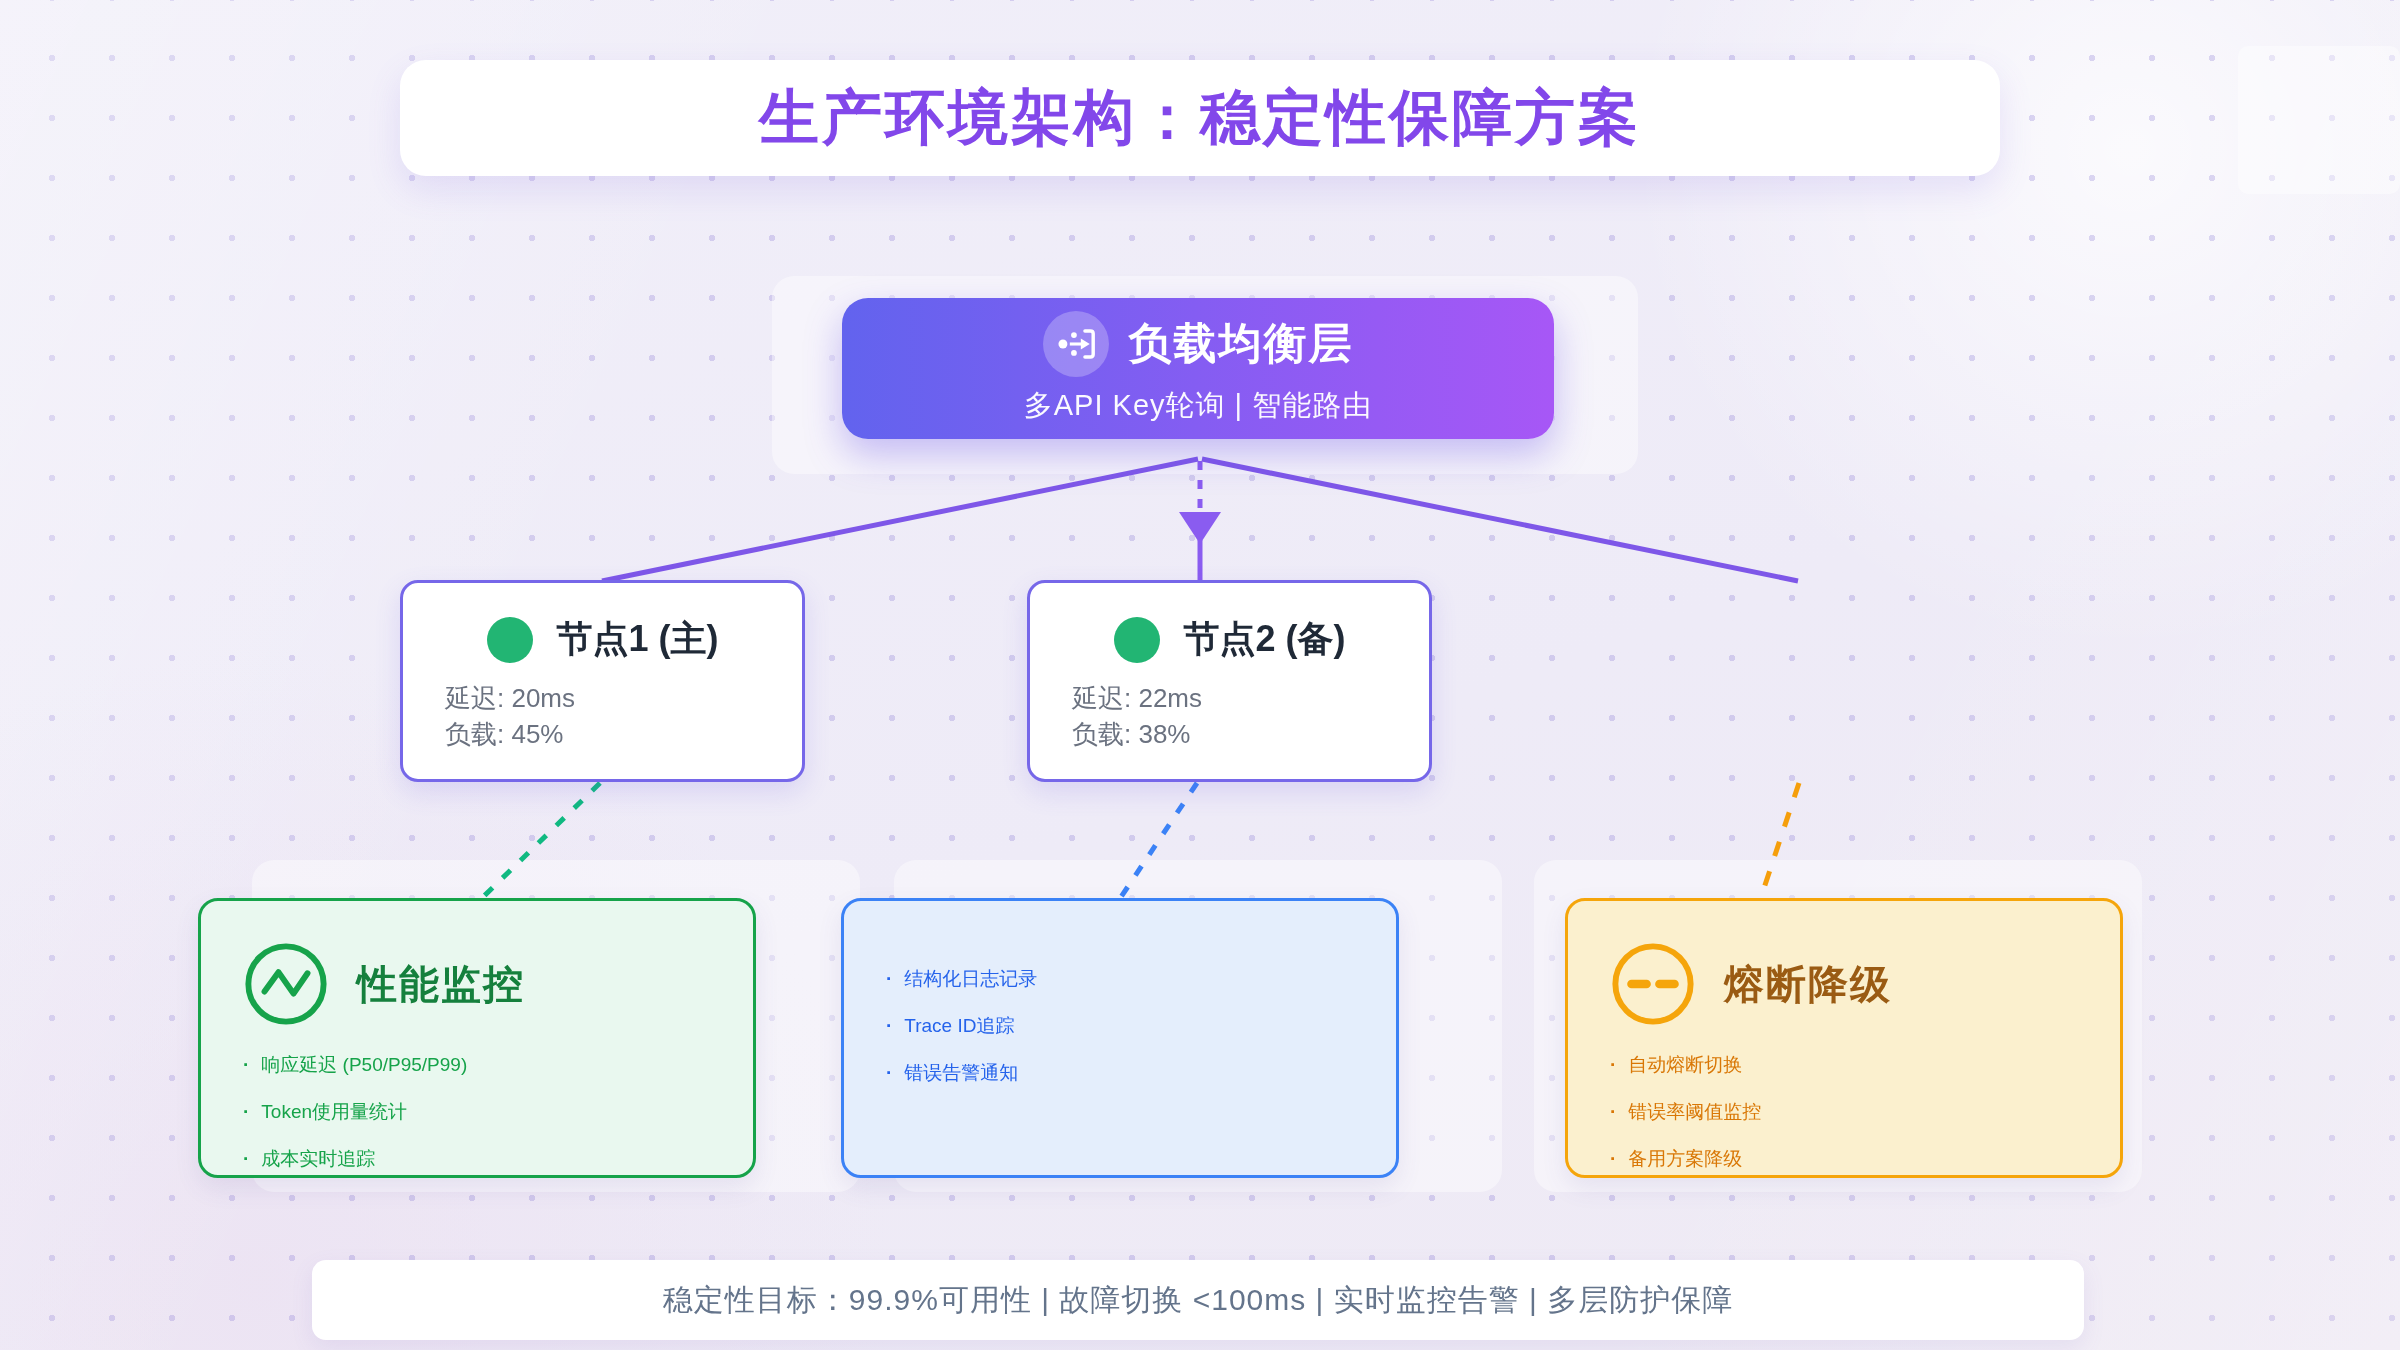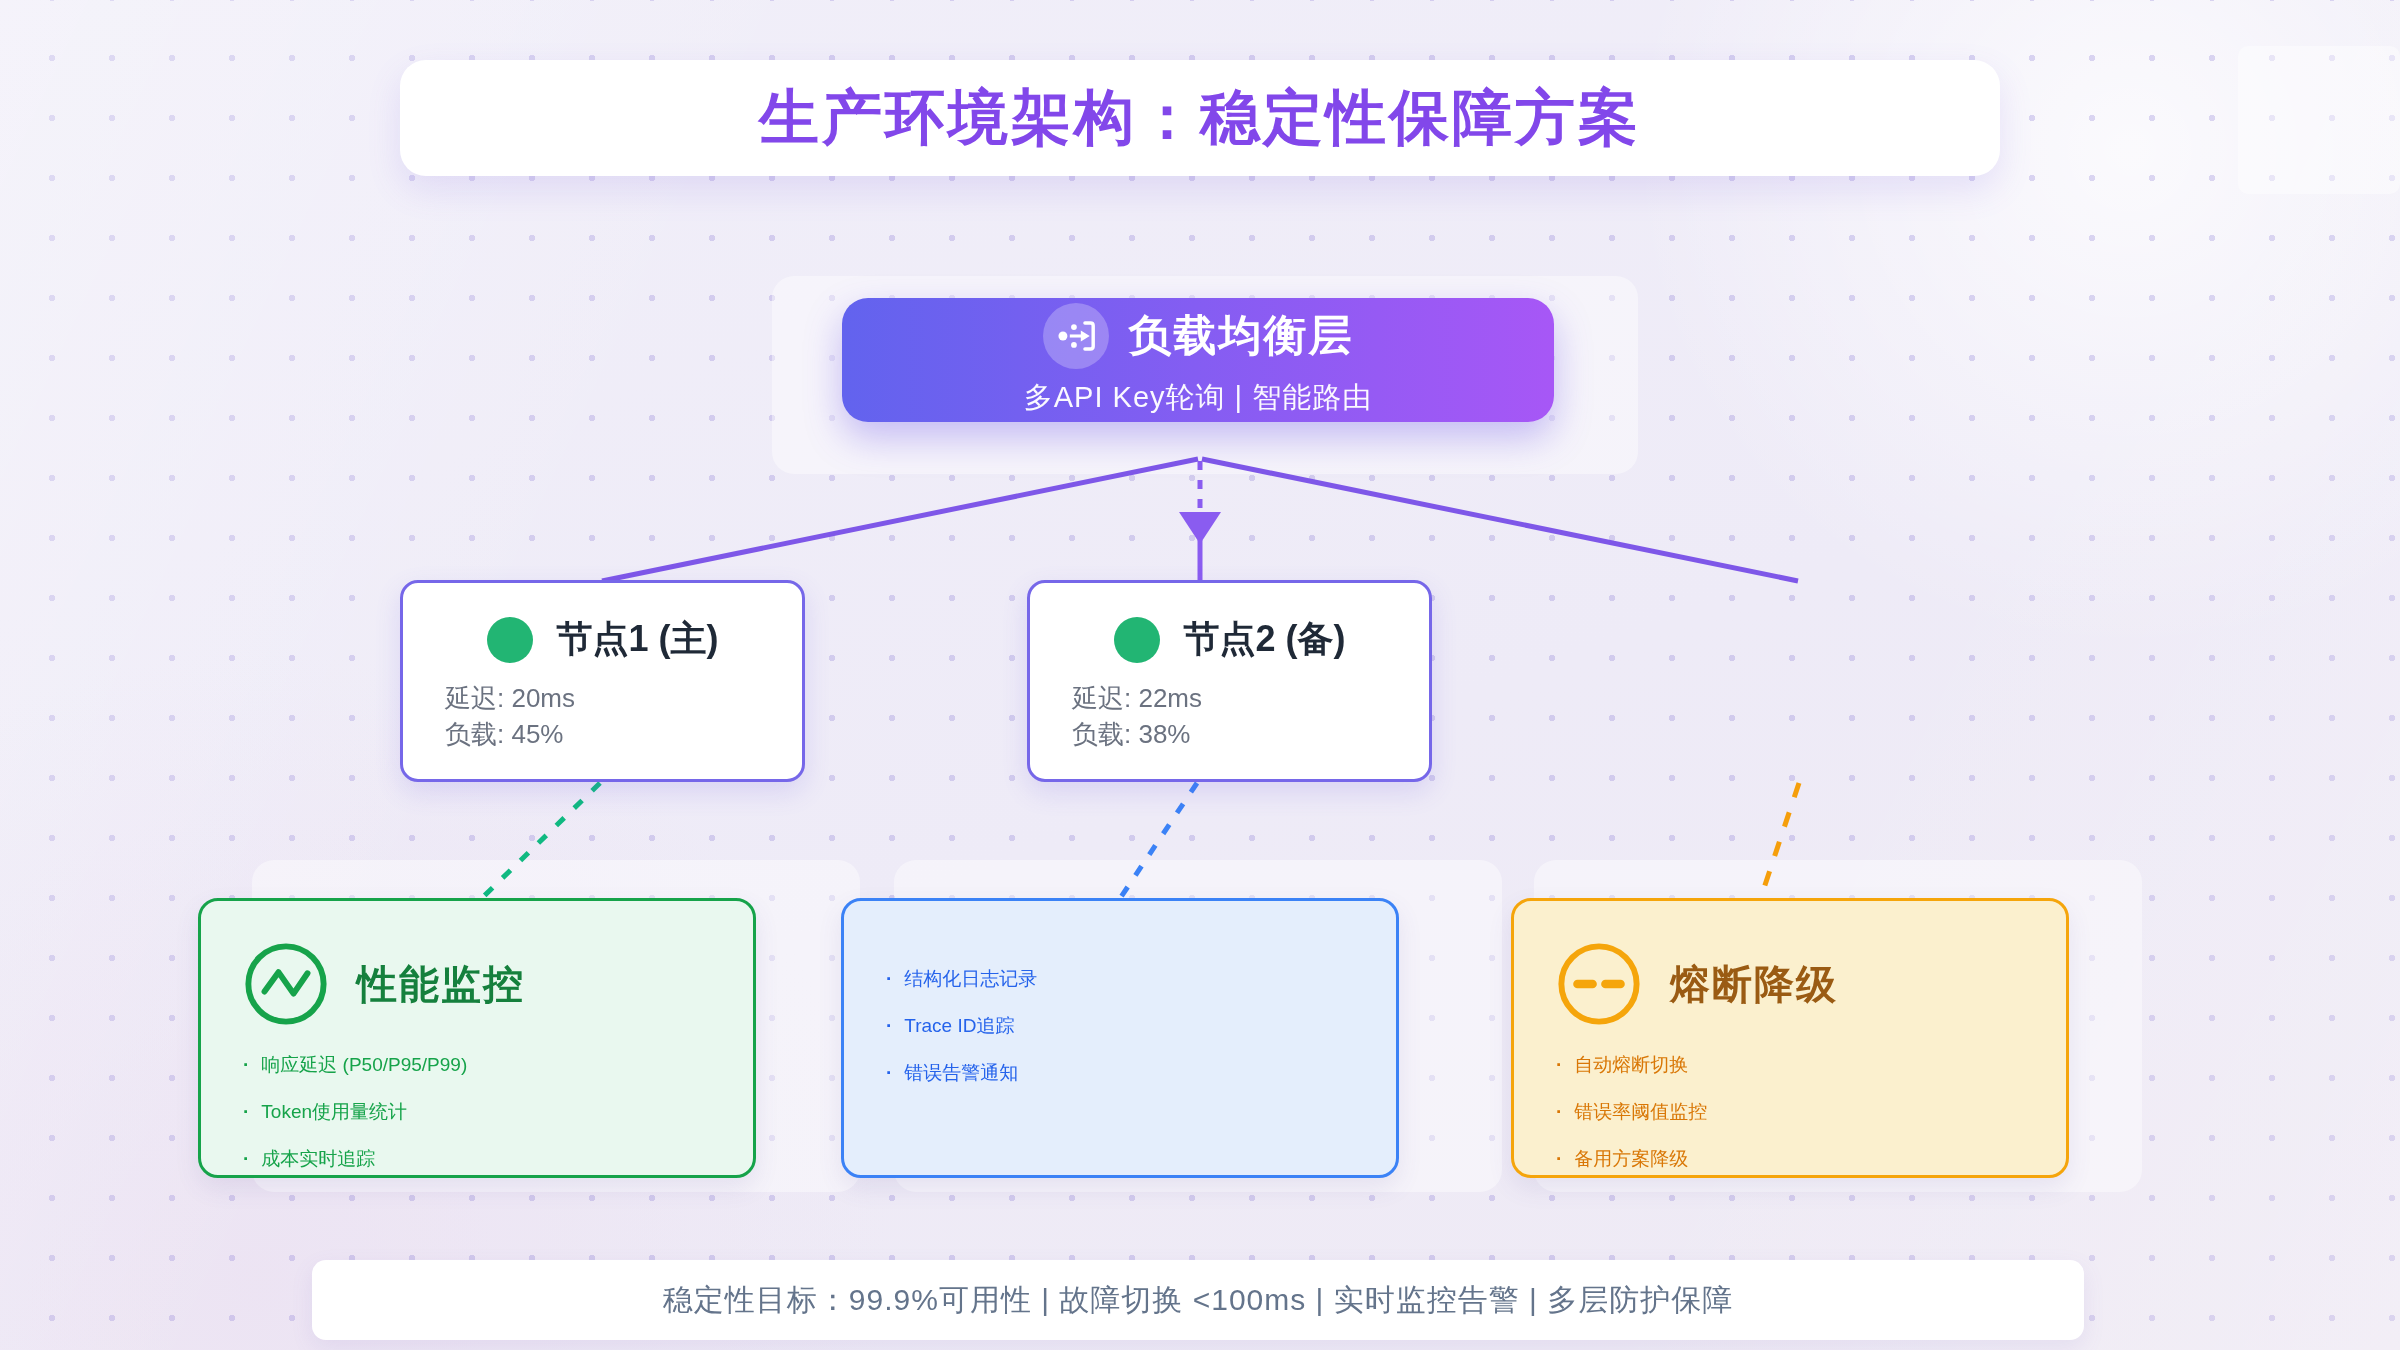--- a/index.html
+++ b/index.html
@@ -32,21 +32,21 @@
   .arrowhead{fill:#8A5CF0;}
   .ln-green{stroke:#10B981;stroke-width:5;fill:none;stroke-dasharray:11 14;}
   .ln-blue{stroke:#3B82F6;stroke-width:5;fill:none;stroke-dasharray:11 14;}
   .ln-orange{stroke:#F59E0B;stroke-width:5;fill:none;stroke-dasharray:15 16;}
 
   .title-card{position:absolute;left:400px;top:60px;width:1600px;height:116px;background:#FFFFFF;
     border-radius:26px;box-shadow:0 14px 34px rgba(120,95,230,0.14);
     display:flex;align-items:center;justify-content:center;}
   .title-card h1{margin:0;font-size:60px;font-weight:800;color:#8247EA;letter-spacing:3px;}
 
-  .lb-card{position:absolute;left:842px;top:298px;width:712px;height:124px;border-radius:26px;
+  .lb-card{position:absolute;left:842px;top:298px;width:712px;height:141px;border-radius:26px;
     background:linear-gradient(90deg,#6263EE 0%,#A757F6 100%);
     box-shadow:0 16px 36px rgba(106,84,233,0.35);
     display:flex;flex-direction:column;align-items:center;justify-content:center;gap:9px;color:#fff;}
   .lb-head{display:flex;align-items:center;gap:20px;}
   .lb-icon{width:66px;height:66px;border-radius:50%;background:rgba(255,255,255,0.25);
     display:flex;align-items:center;justify-content:center;}
   .lb-title{font-size:43px;font-weight:800;letter-spacing:2px;}
   .lb-sub{font-size:29px;font-weight:400;color:rgba(255,255,255,0.96);letter-spacing:1px;}
 
   .node-card{position:absolute;top:580px;width:405px;height:202px;background:#FFFFFF;
@@ -54,21 +54,21 @@
     box-sizing:border-box;}
   .node-1{left:400px;} .node-2{left:1027px;} .node-3{left:1600px;}
   .node-head{display:flex;align-items:center;justify-content:center;gap:24px;margin-top:32px;}
   .dot{width:46px;height:46px;border-radius:50%;background:#22B573;flex:0 0 auto;}
   .node-name{font-size:36px;font-weight:800;color:#1F2937;}
   .node-stats{margin:16px 0 0 42px;font-size:26px;color:#6B7280;line-height:36px;}
 
   .feature-card{position:absolute;top:898px;width:558px;height:280px;border-radius:20px;
     border:3.5px solid;box-sizing:border-box;box-shadow:0 10px 24px rgba(90,80,160,0.10);
     padding:40px 0 0 42px;}
-  .fc-1{left:198px;} .fc-2{left:841px;} .fc-3{left:1511px;}
+  .fc-1{left:198px;} .fc-2{left:841px;} .fc-3{left:1565px;}
   .fc-head{display:flex;align-items:center;gap:28px;}
   .fc-icon{width:86px;height:86px;display:flex;align-items:center;justify-content:center;}
   .fc-title{font-size:40px;font-weight:800;letter-spacing:2px;}
   .fc-list{list-style:none;margin:14px 0 0 0;padding:0;font-size:19px;line-height:47px;}
   .fc-list li::before{content:"·";font-weight:800;margin-right:12px;}
 
   .footer-bar{position:absolute;left:312px;top:1260px;width:1772px;height:80px;background:#FFFFFF;
     border-radius:14px;box-shadow:0 8px 22px rgba(120,100,200,0.10);
     display:flex;align-items:center;justify-content:center;}
   .footer-bar span{font-size:30px;color:#64748B;letter-spacing:1px;}

